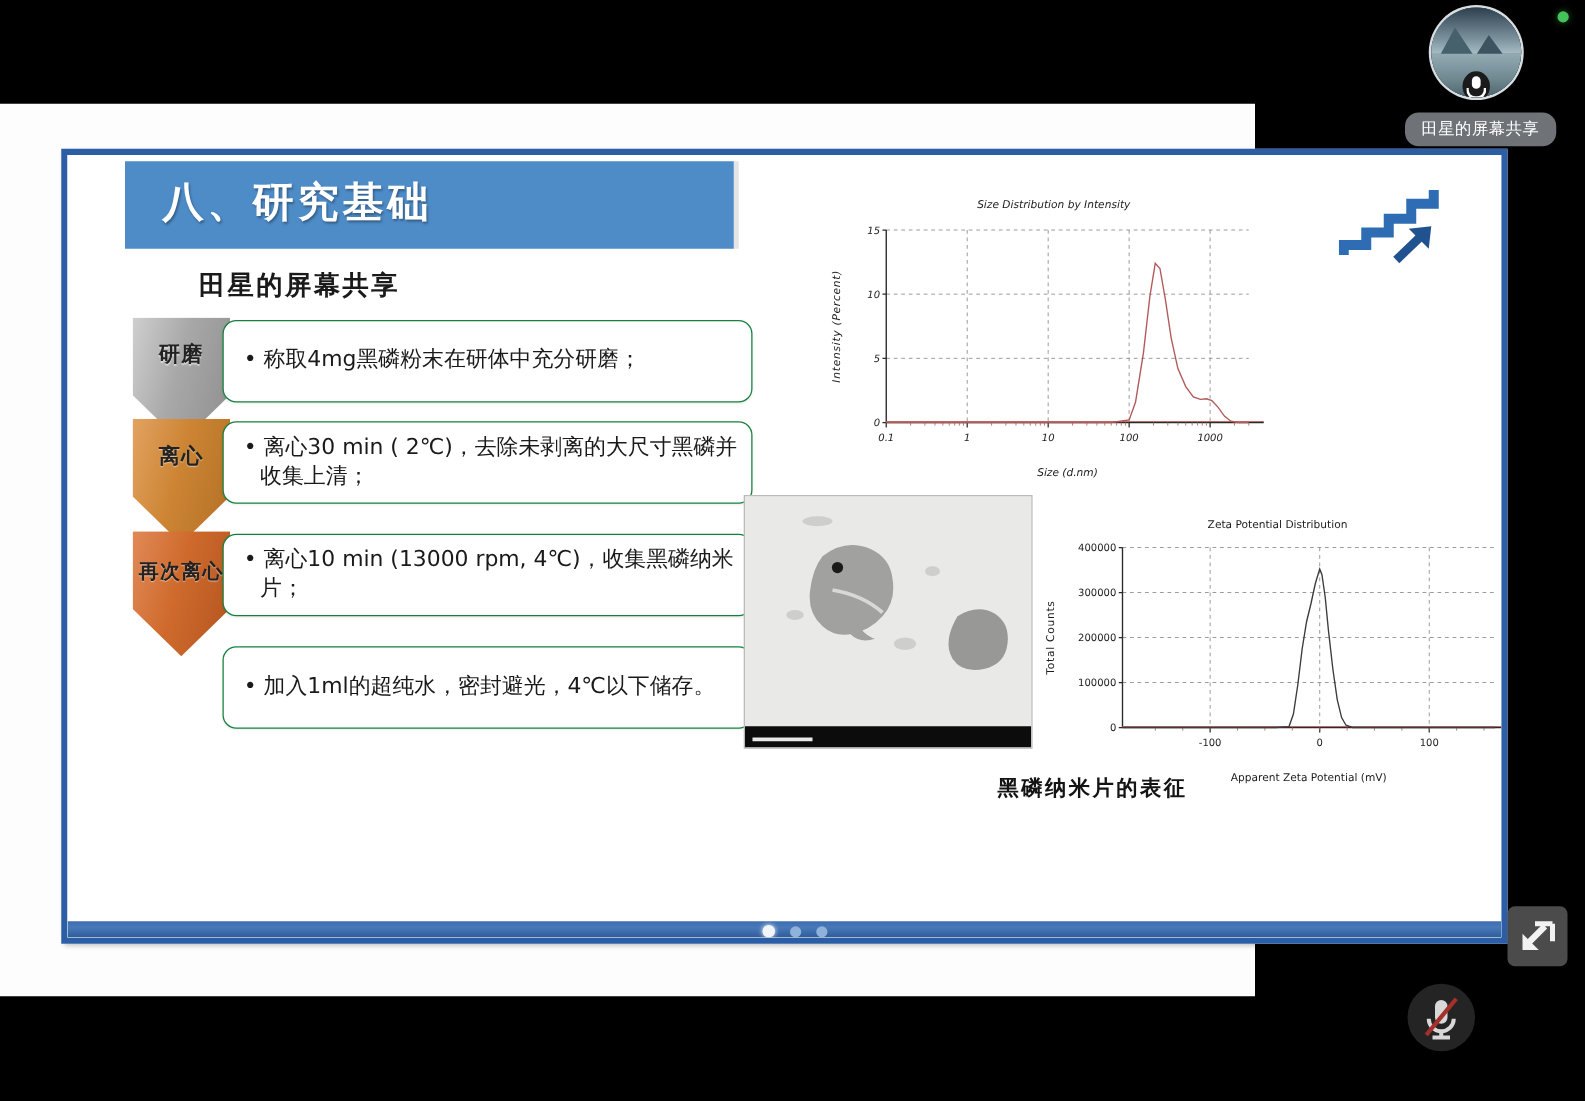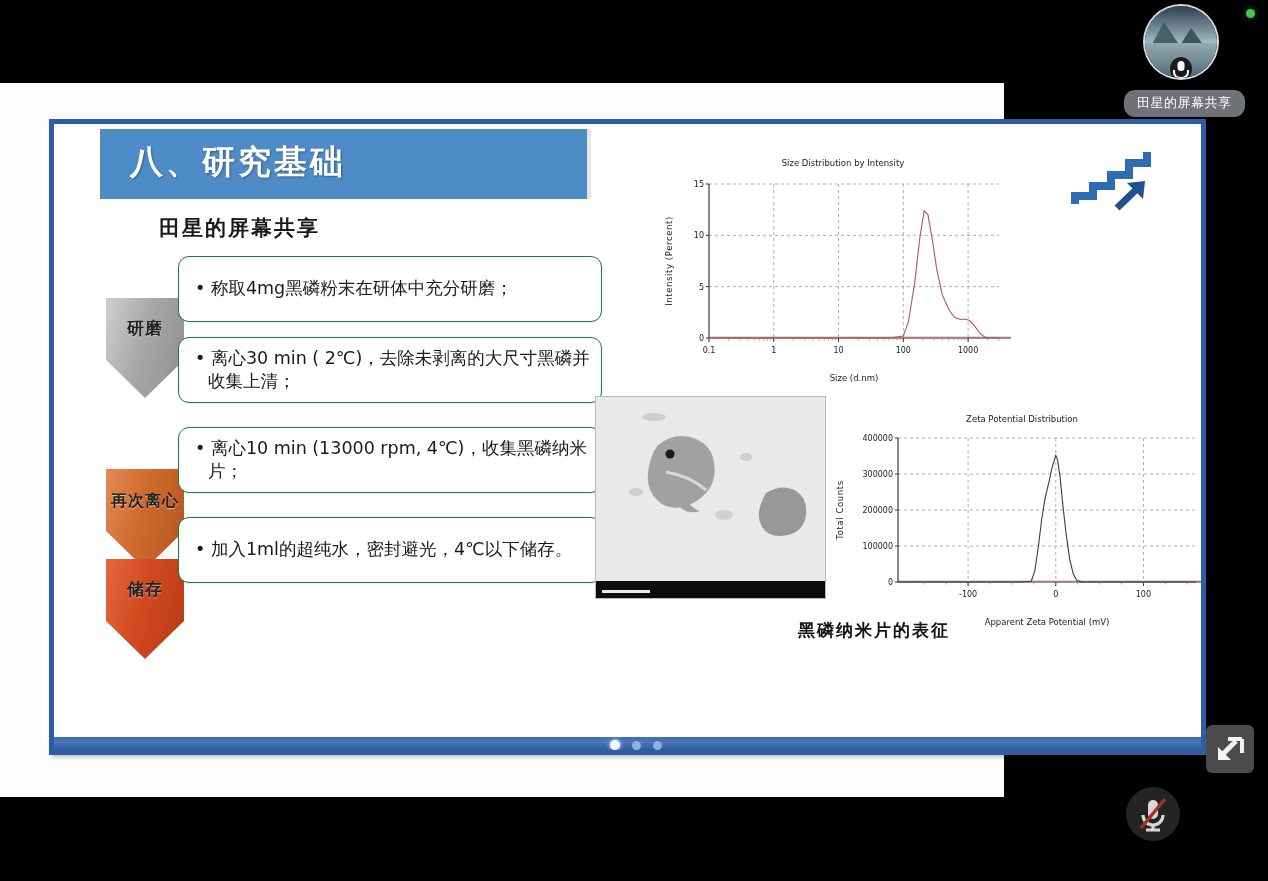--- a/index.html
+++ b/index.html
@@ -103,21 +103,20 @@
   }
 
   
   .steps { position: absolute; left: 52px; top: 130px; width: 510px; }
   .step { position: relative; height: 81px; }
   .chev {
     position: absolute; left: 0; top: 0; width: 78px; height: 100px;
     clip-path: polygon(0 0, 100% 0, 100% 62%, 50% 100%, 0 62%);
     display: flex; align-items: flex-start; justify-content: center;
     padding-top: 22px;
-    margin-top: 44px;
   }
   .chev-lbl {
     font-family: "DejaVu Serif", serif;
     font-size: 17px; font-weight: bold; color: #222; line-height: 1.0;
     text-align: center; letter-spacing: 1px;
     text-shadow: 0 1px 1px rgba(255,255,255,.55);
   }
   .chev-lbl.two { font-size: 16px; line-height: 1.05; padding-top: 2px; }
   .bubble {
     position: absolute; left: 72px; top: 2px; width: 424px; min-height: 66px;
@@ -131,21 +130,21 @@
     font-size: 17.5px; color: #1a1a1a; line-height: 1.32;
     text-indent: -13px; padding-left: 13px;
   }
   .bubble p::before { content: "• "; }
 
   
   .stairs { position: absolute; right: 42px; top: 28px; width: 88px; height: 62px; }
 
   
   .chart-size {
-    position: absolute; left: 607px; top: 30px; width: 364px; height: 230px;
+    position: absolute; left: 607px; top: 30px; width: 364px; height: 230px; font-style: italic;
   }
   .chart-zeta {
     position: absolute; left: 778px; top: 262px; width: 380px; height: 218px; margin-top: 24px;
   }
   .tem-img {
     position: absolute; left: 541px; top: 272px; width: 231px; height: 203px;
     background: #e6e6e4; border: 1px solid #bbb; overflow: hidden;
   }
   .tem-strip {
     position: absolute; left: 0; bottom: 0; width: 100%; height: 17px; background: #0c0c0c;
@@ -221,38 +220,38 @@
             <div class="chev" style="background:linear-gradient(105deg,#cfcfcf,#a8a8a8 45%,#8e8e8e);">
               <span class="chev-lbl">研磨</span>
             </div>
             <div class="bubble">
               <p>称取4mg黑磷粉末在研体中充分研磨；</p>
             </div>
           </div>
 
 
           <div class="step" style="height:90px;">
+            <div class="chev" style="background:linear-gradient(105deg,#e2a261,#cd8534 45%,#b26f25);">
+              <span class="chev-lbl">离心</span>
+            </div>
             <div class="bubble">
               <p>离心30 min ( 2℃)，去除未剥离的大尺寸黑磷并收集上清；</p>
             </div>
           </div>
 
           <div class="step" style="height:90px;">
             <div class="chev" style="background:linear-gradient(105deg,#e18a58,#cf6a2c 45%,#b25521);">
               <span class="chev-lbl two">再次离心</span>
             </div>
             <div class="bubble">
               <p>离心10 min (13000 rpm, 4℃)，收集黑磷纳米片；</p>
             </div>
           </div>
 
           <div class="step">
-            <div class="chev" style="background:linear-gradient(105deg,#e4693d,#d2491f 45%,#b63a14);">
-              <span class="chev-lbl">储存</span>
-            </div>
             <div class="bubble">
               <p>加入1ml的超纯水，密封避光，4℃以下储存。</p>
             </div>
           </div>
 
         </div>
 
         <div class="chart-size">
           <svg id="svg-size" viewBox="0 0 364 230" width="364" height="230">
               <text x="182" y="12" text-anchor="middle" font-size="8.5">Size Distribution by Intensity</text>

